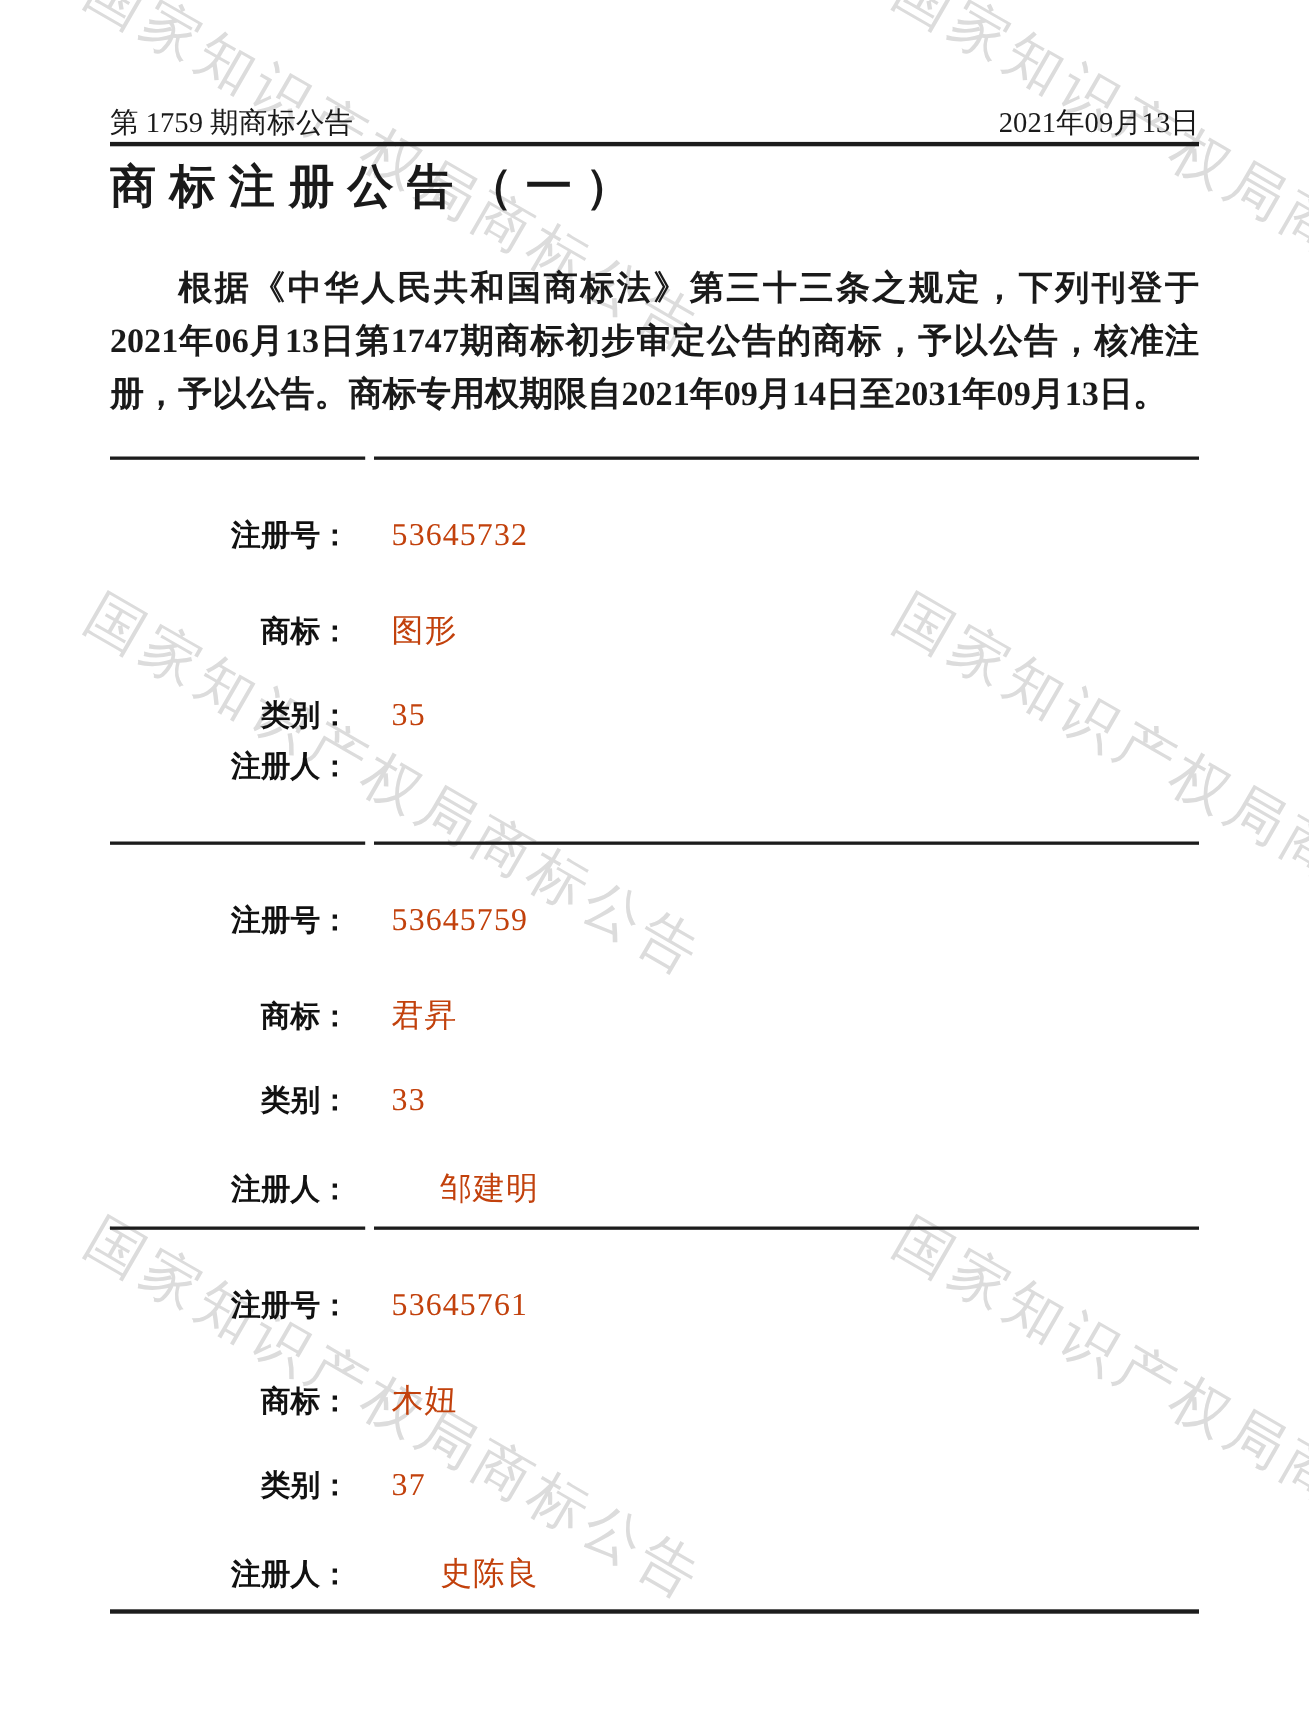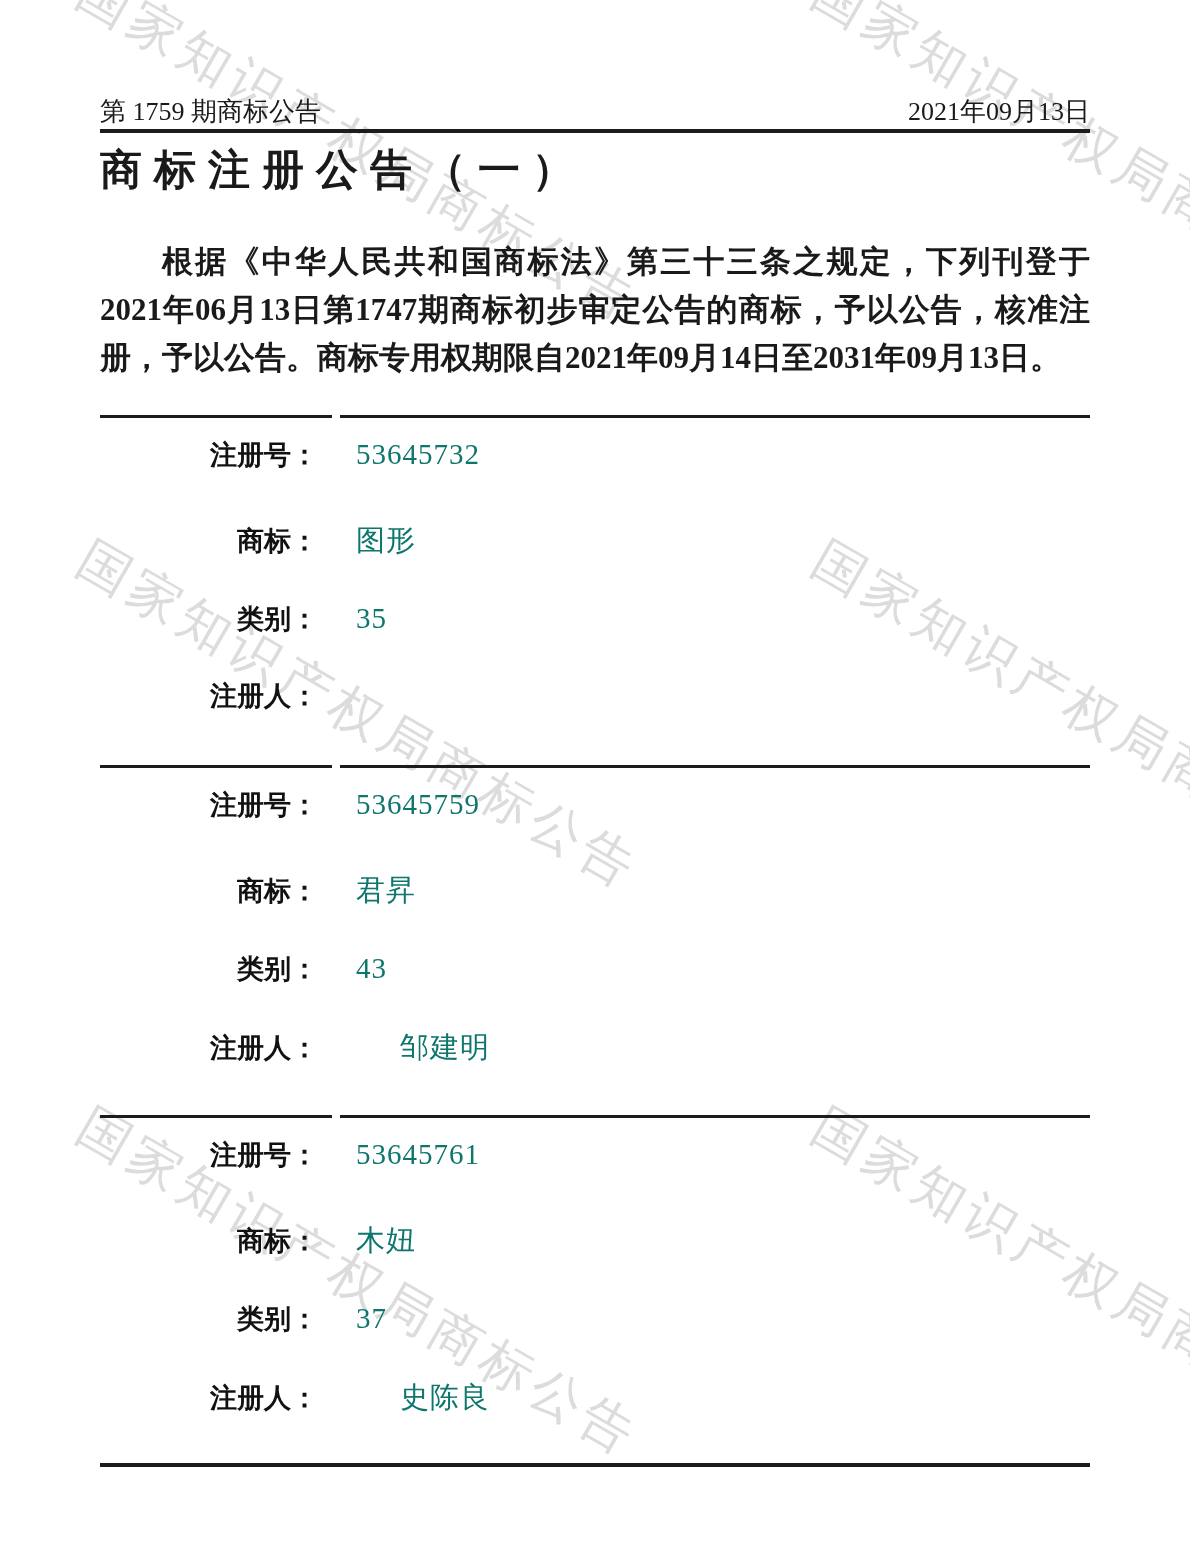--- a/index.html
+++ b/index.html
@@ -69,22 +69,23 @@
   .row.r4 { top:263px;gap:44px; }
   .field-label {
     width:218px; text-align:right;
     font-family:"Liberation Sans", sans-serif;
     font-weight:bold; font-size:27px;
     color:#111111;
   }
   .field-value {
     margin-left:38px;
     font-size:29px;
-    color:#0f766e;
+    color:#c2410c;
     letter-spacing:1px;
+    margin-top:33px;
   }
   .final-rule {
     position:absolute; top:1463px; left:100px; width:990px;
     height:4px; background:#1c1c1c;
   }
 </style>
 </head>
 <body>
 
 <div class="wm-layer">
@@ -142,21 +143,21 @@
       <div class="row r1">
         <span class="field-label">注册号：</span>
         <span class="field-value">53645759</span>
       </div>
       <div class="row r2">
         <span class="field-label">商标：</span>
         <span class="field-value">君昇</span>
       </div>
       <div class="row r3">
         <span class="field-label">类别：</span>
-        <span class="field-value">43</span>
+        <span class="field-value">33</span>
       </div>
       <div class="row r4">
         <span class="field-label">注册人：</span>
         <span class="field-value">邹建明</span>
       </div>
     </div>
 
     <div class="record">
       <div class="divider">
           <span class="seg1"></span>

